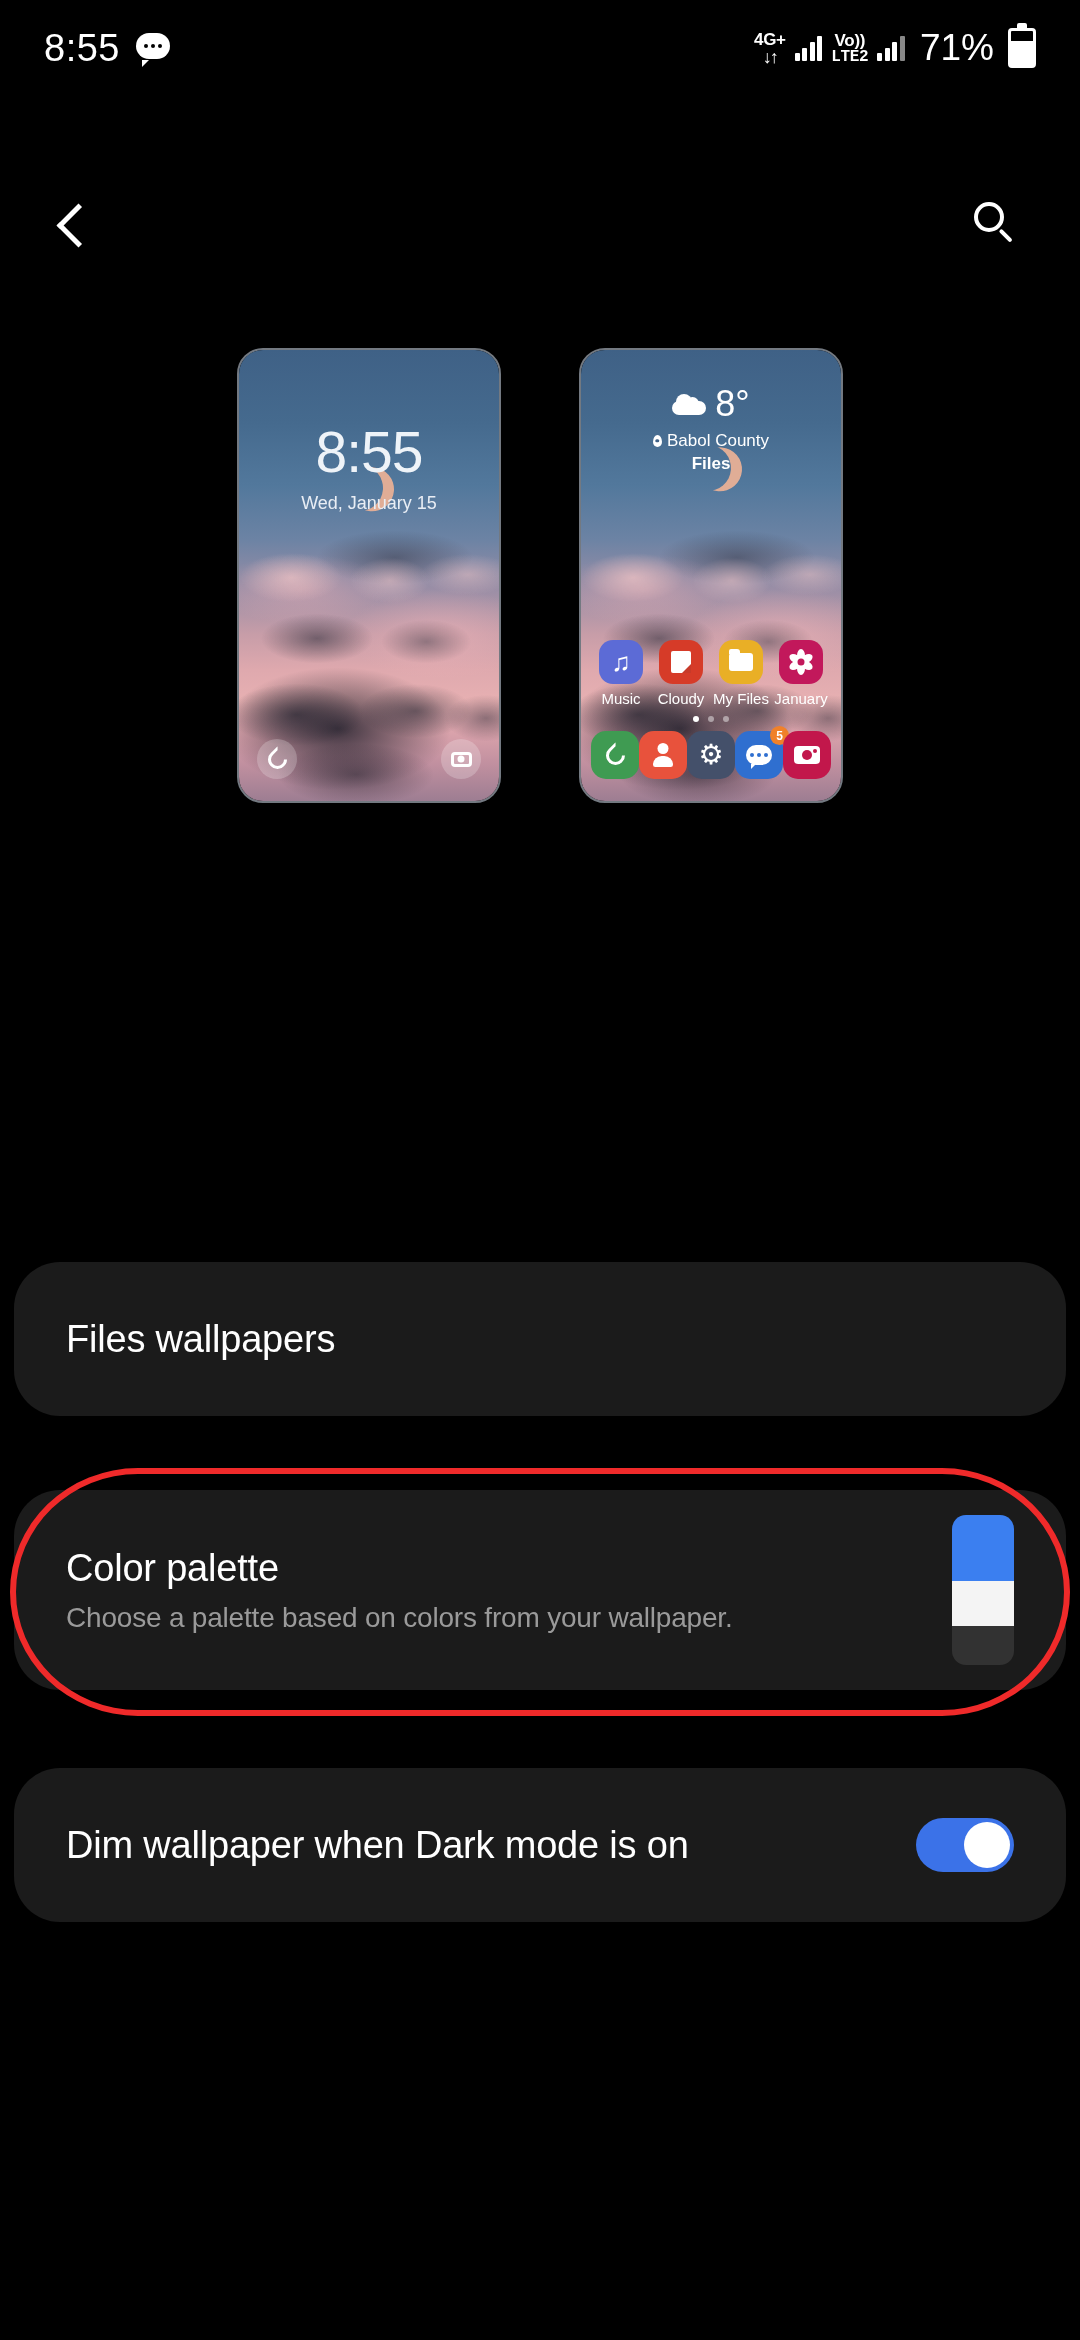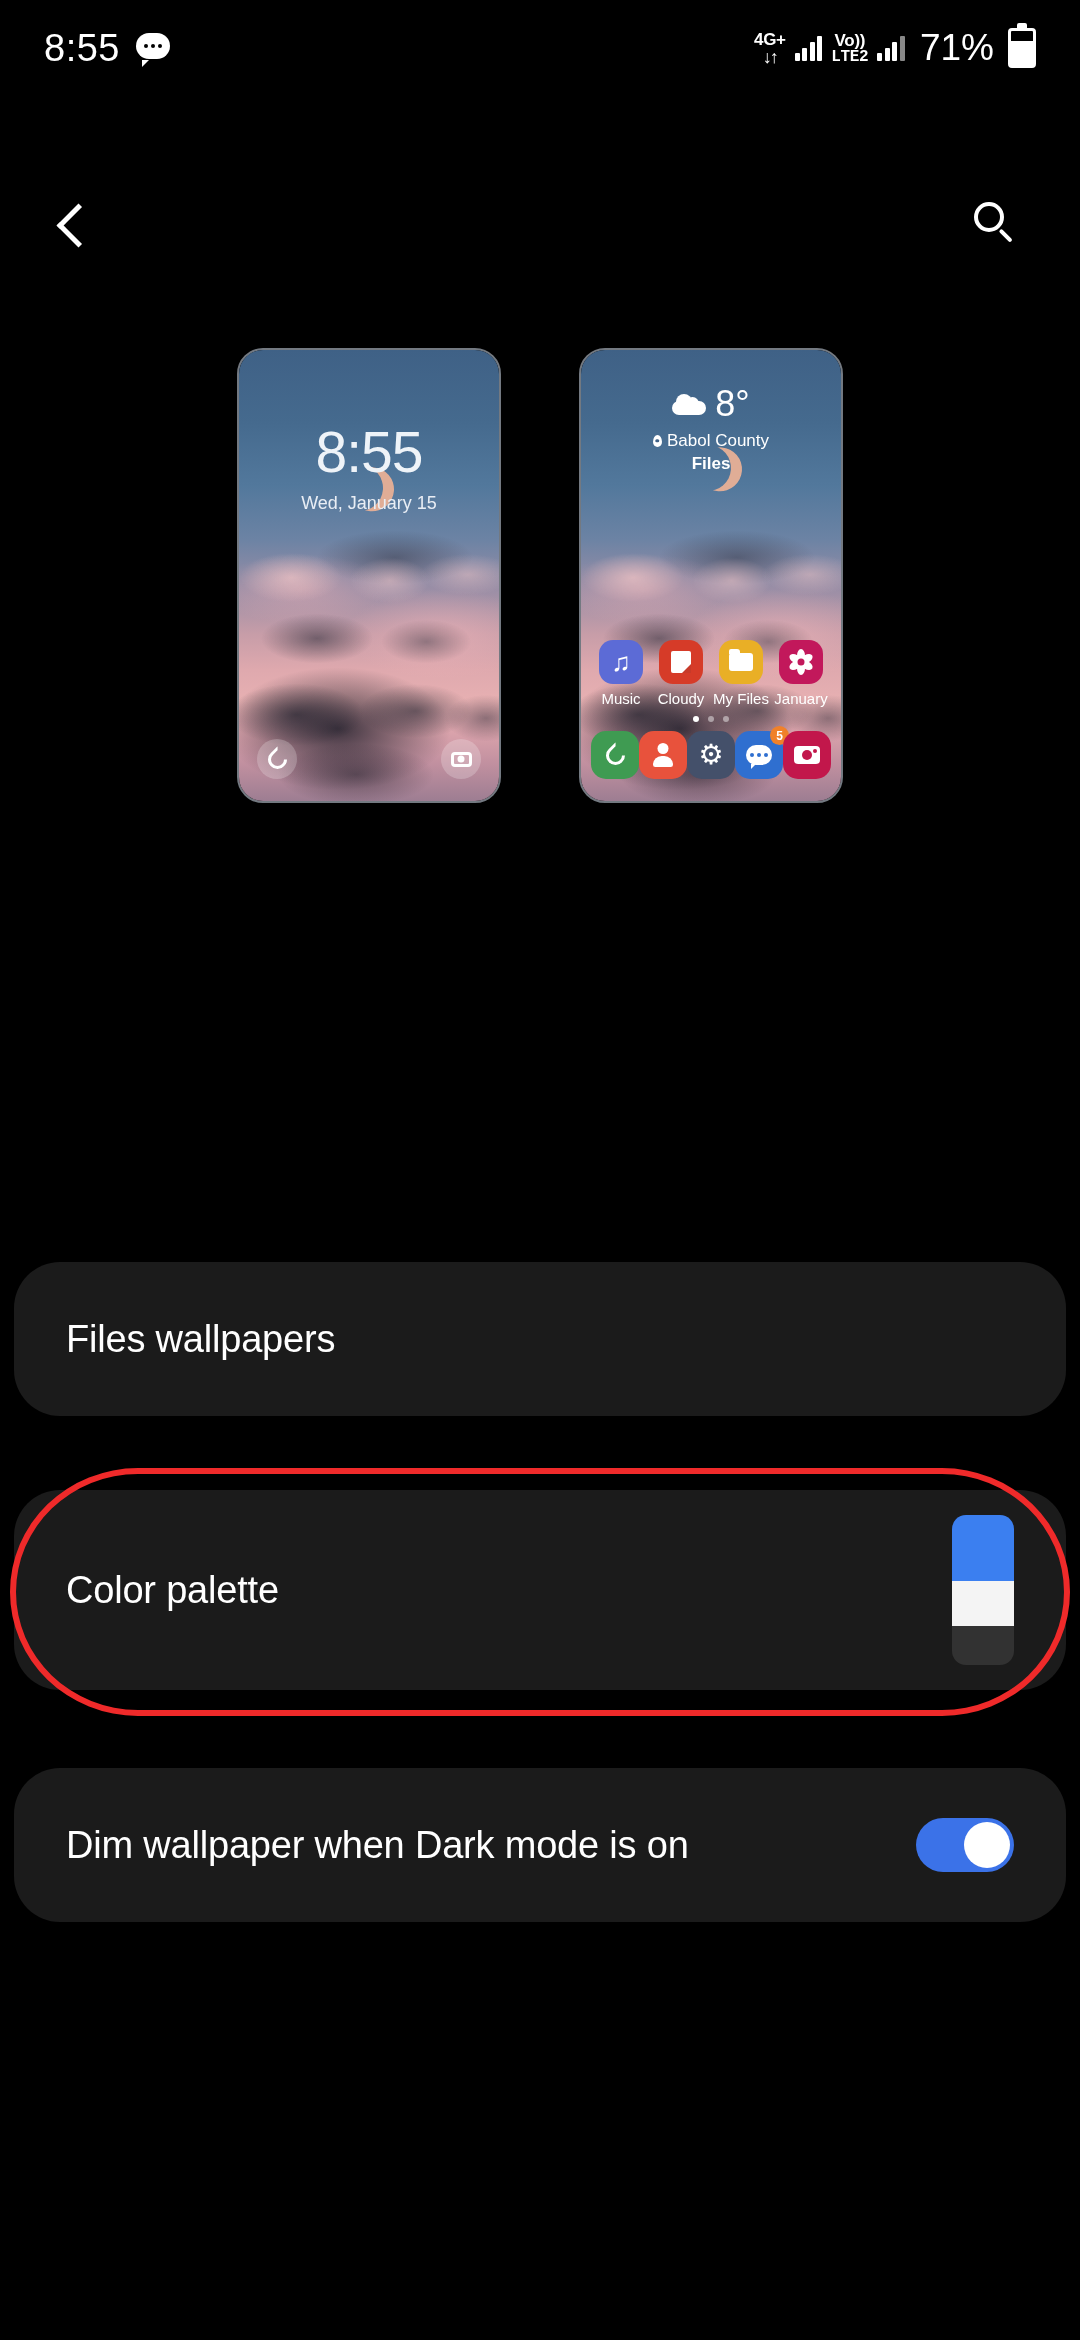--- a/index.html
+++ b/index.html
@@ -638,20 +638,21 @@
 
 <div class="card" id="card-change">
   <div class="card-texts">
     <div class="card-title">Files wallpapers</div>
   </div>
 </div>
 
 <div class="card" id="card-palette">
   <div class="card-texts">
     <div class="card-title">Color palette</div>
+    <div class="card-sub">Choose a palette based on colors from your wallpaper.</div>
   </div>
   <div class="palette-swatch">
     <span style="height:44%;background:#3b7ff0"></span>
     <span style="height:30%;background:#f4f4f4"></span>
     <span style="height:26%;background:#323232"></span>
   </div>
 </div>
 <div class="annot-ring"></div>
 
 <div class="card" id="card-dim">

